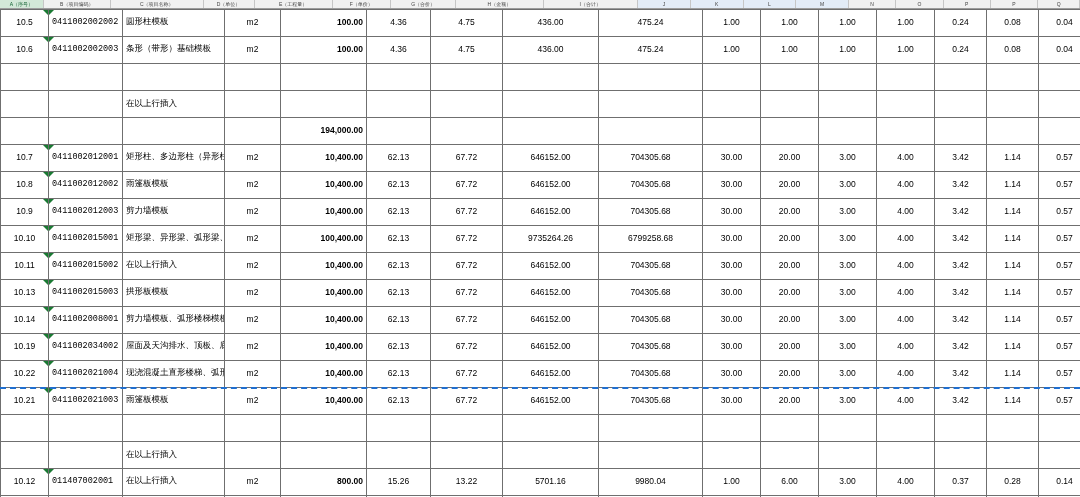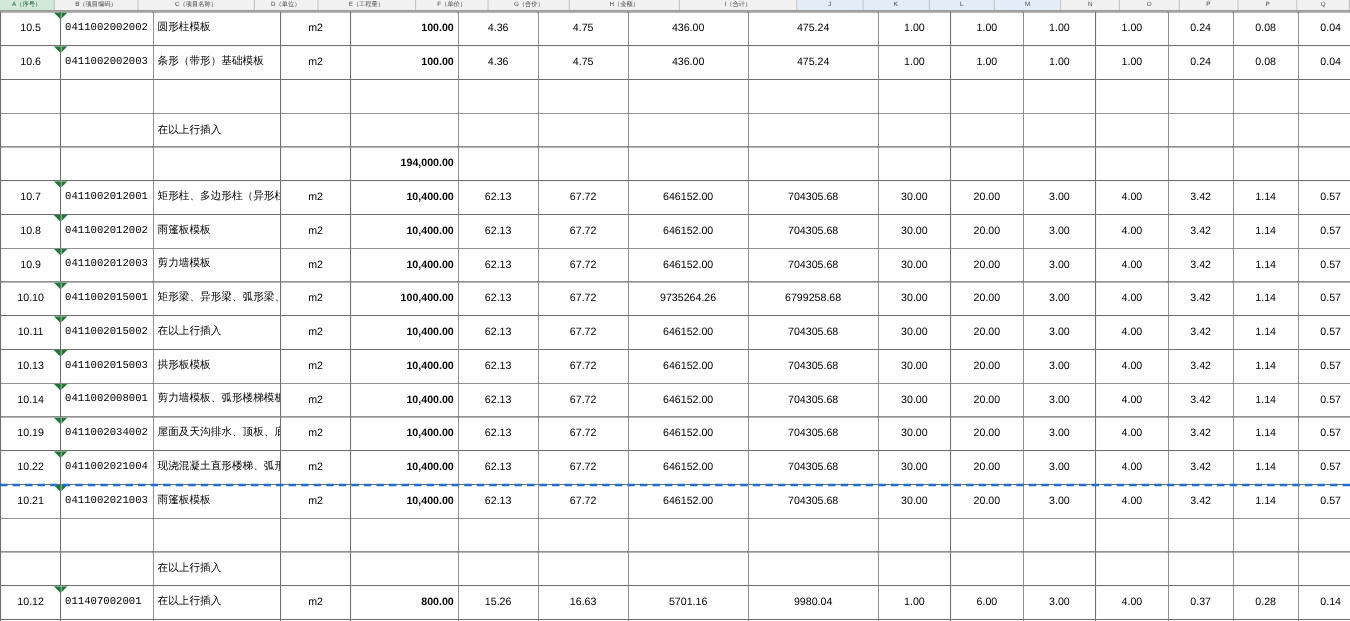--- a/index.html
+++ b/index.html
@@ -444,21 +444,21 @@
           <td></td>
           <td></td>
         </tr>
         <tr>
           <td class="c">10.12<span class="cmt-tri rightside"></span></td>
           <td class="l wrapcell">011407002001<span class="cmt-tri"></span></td>
           <td class="l wrapcell">在以上行插入</td>
           <td class="c">m2</td>
           <td class="r peach">800.00</td>
           <td class="c grayish">15.26</td>
-          <td class="c">16.63</td>
+          <td class="c">13.22</td>
           <td class="c">5701.16</td>
           <td class="c">9980.04</td>
           <td class="c lblue">1.00</td>
           <td class="c lblue">6.00</td>
           <td class="c lblue">3.00</td>
           <td class="c lblue">4.00</td>
           <td class="c">0.37</td>
           <td class="c">0.28</td>
           <td class="c">0.14</td>
         </tr>

